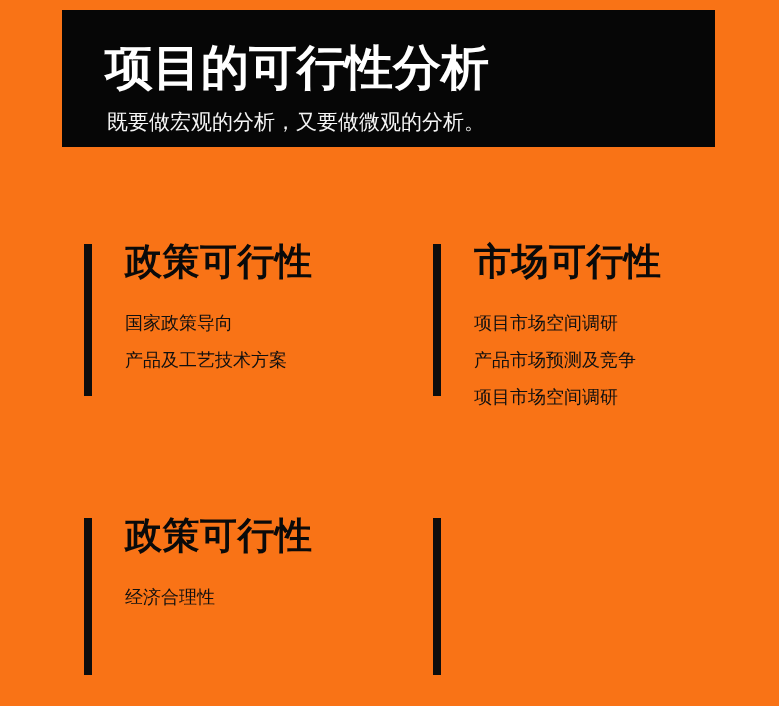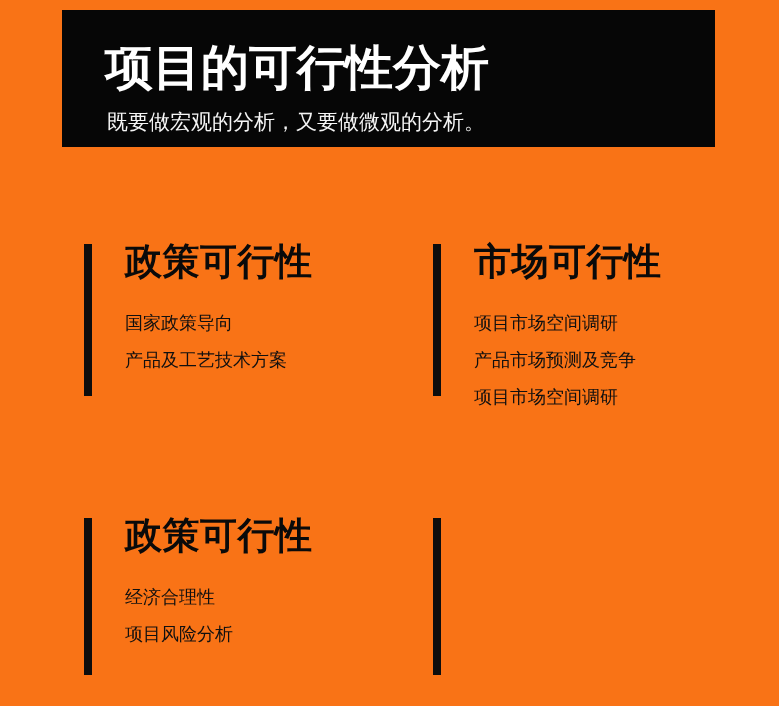--- a/index.html
+++ b/index.html
@@ -121,21 +121,20 @@
       </ul>
     </div>
   </div>
 
   <div class="quad quad-bottom q-bl">
     <div class="vbar"></div>
     <div class="qcontent">
       <h2 class="qtitle">政策可行性</h2>
       <ul class="qlist">
         <li>经济合理性</li>
-        <li>项目风险分析</li>
       </ul>
     </div>
   </div>
 
   <div class="quad quad-bottom q-br">
     <div class="vbar"></div>
   </div>
 
 </div>
 

